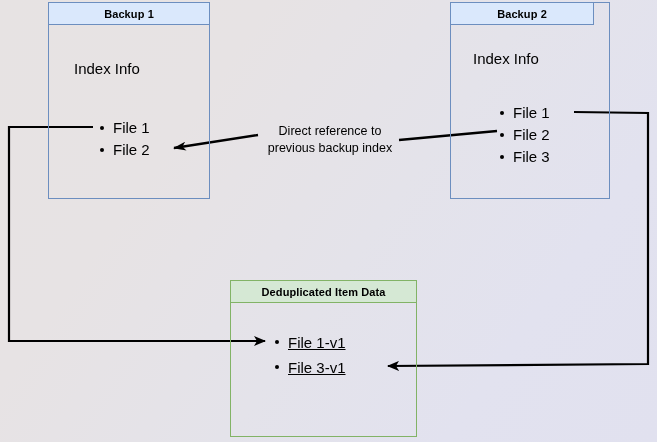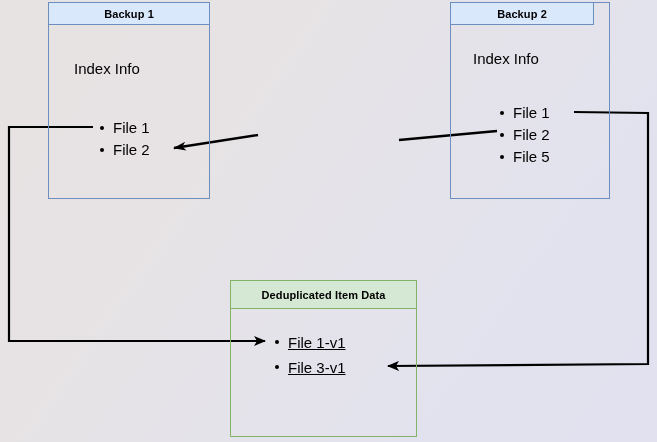--- a/index.html
+++ b/index.html
@@ -136,26 +136,30 @@
   </ul>
 
   <div class="box" style="left:450px; top:2px; width:160px; height:197px;"></div>
   <div class="box-header" style="left:450px; top:2px; width:144px; height:23px;">
     <span>Backup 2</span>
   </div>
   <div class="index-label" style="left:473px; top:50px;">Index Info</div>
   <ul class="file-list" style="left:500px; top:102px;">
     <li>File 1</li>
     <li>File 2</li>
-    <li>File 5</li>
+    <li>File 3</li>
   </ul>
 
   <div class="box box-green" style="left:230px; top:280px; width:187px; height:157px;"></div>
-  <div class="box-header box-header-green" style="left:230px; top:280px; width:187px; height:29px;">
+  <div class="box-header box-header-green" style="left:230px; top:280px; width:187px; height:23px;">
     <span>Deduplicated Item Data</span>
   </div>
   <ul class="file-list dedup-list" style="left:275px; top:330px;text-decoration:underline;">
     <li>File 1-v1</li>
     <li>File 3-v1</li>
   </ul>
 
+  <div class="center-note" style="left:250px; top:123px; width:160px;">
+    <div>Direct reference to</div>
+    <div>previous backup index</div>
+  </div>
 
 </div>
 
 </body></html>

